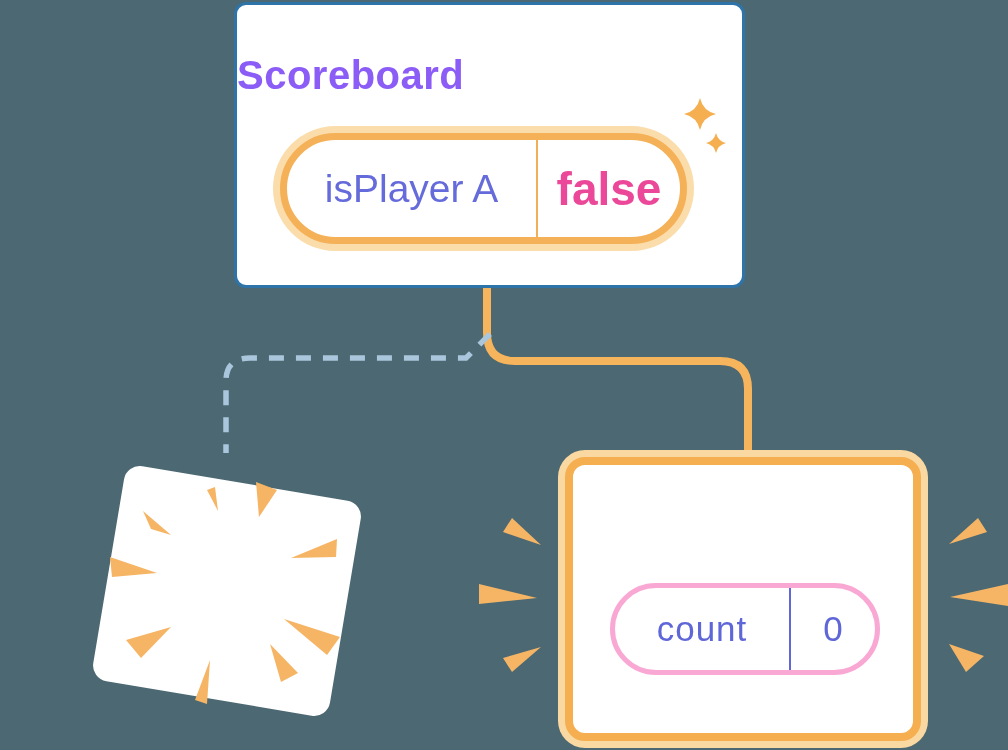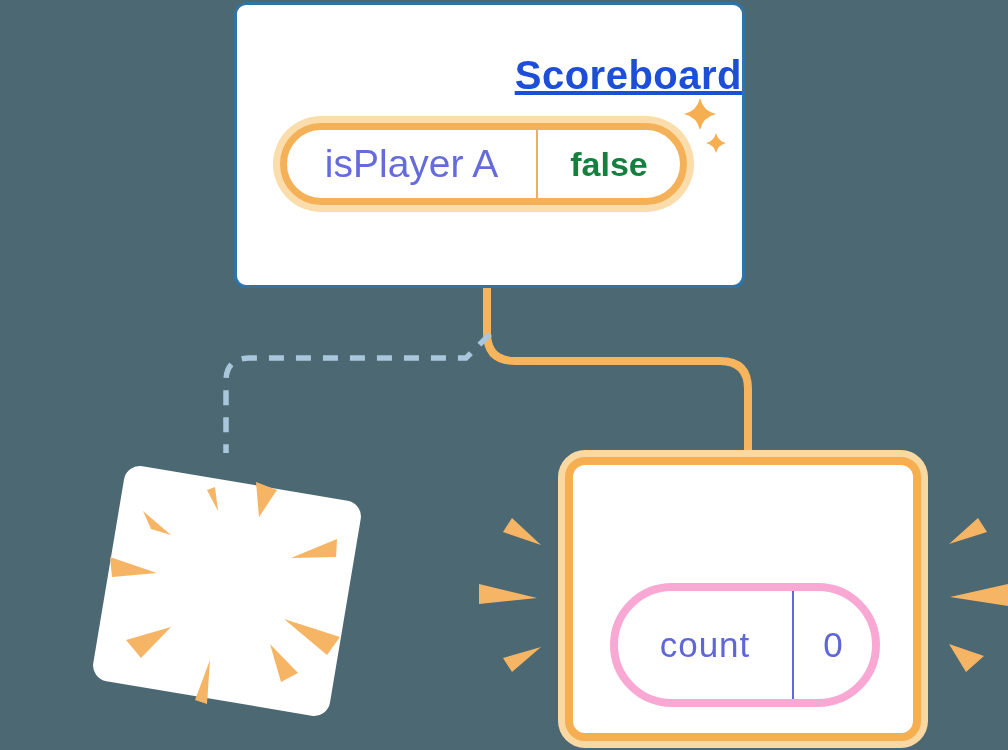--- a/index.html
+++ b/index.html
@@ -10,48 +10,48 @@
   }
   svg.layer{position:absolute;left:0;top:0;pointer-events:none;}
   .layer-connect{z-index:1;}
   .card{position:absolute;background:#ffffff;box-sizing:border-box;z-index:2;}
   
   .scoreboard{
     left:234px;top:2px;width:511px;height:286px;
     border:3px solid #2E74A8;border-radius:12px;
   }
   .card-title{
-    position:absolute;left:0;right:0;text-align:right;
-    color:#1d4ed8;font-weight:600;line-height:1;text-decoration:underline;
+    position:absolute;left:0;right:0;text-align:left;
+    color:#8b5cf6;font-weight:600;line-height:1;
   }
   .scoreboard .card-title{top:50px;font-size:40px;letter-spacing:0.5px;}
   
   .pill{
     position:absolute;display:flex;align-items:stretch;
     background:#ffffff;border-radius:999px;box-sizing:border-box;overflow:hidden;
   }
   .pill-orange{
-    left:43px;top:118px;width:407px;height:82px;
+    left:43px;top:128px;width:407px;height:111px;
     border:7px solid #F5B157;
     box-shadow:0 0 0 7px #FBDCAB;
   }
   .pill-cell{display:flex;align-items:center;justify-content:center;}
   .pill-orange .cell-label{width:249px;color:#656BDA;font-size:39px;}
   .pill-orange .divider{width:2px;background:#F0AF58;}
-  .pill-orange .cell-value{flex:1;color:#15803d;font-size:34px;font-weight:700;}
+  .pill-orange .cell-value{flex:1;color:#ec4899;font-size:46px;font-weight:700;}
   
   .counter{
     left:565px;top:457px;width:356px;height:284px;
     border:8px solid #F5AF51;border-radius:20px;
     box-shadow:0 0 0 7px #FAD8A1;
   }
   .counter .card-title{top:49px;font-size:40px;letter-spacing:1px;}
   .pill-purple{
-    left:37px;top:118px;width:270px;height:124px;
-    border:8px solid #f9a8d4;
+    left:37px;top:118px;width:270px;height:92px;
+    border:5px solid #f9a8d4;
   }
   .pill-purple .cell-label{width:174px;color:#5F66D8;font-size:35px;letter-spacing:1px;}
   .pill-purple .divider{width:2px;background:#6166D8;}
   .pill-purple .cell-value{flex:1;color:#5F66D8;font-size:35px;}
   
   .destroyed{
     left:107px;top:482px;width:240px;height:218px;
     border-radius:16px;transform:rotate(9.5deg);
   }
   .layer-deco{z-index:3;}

